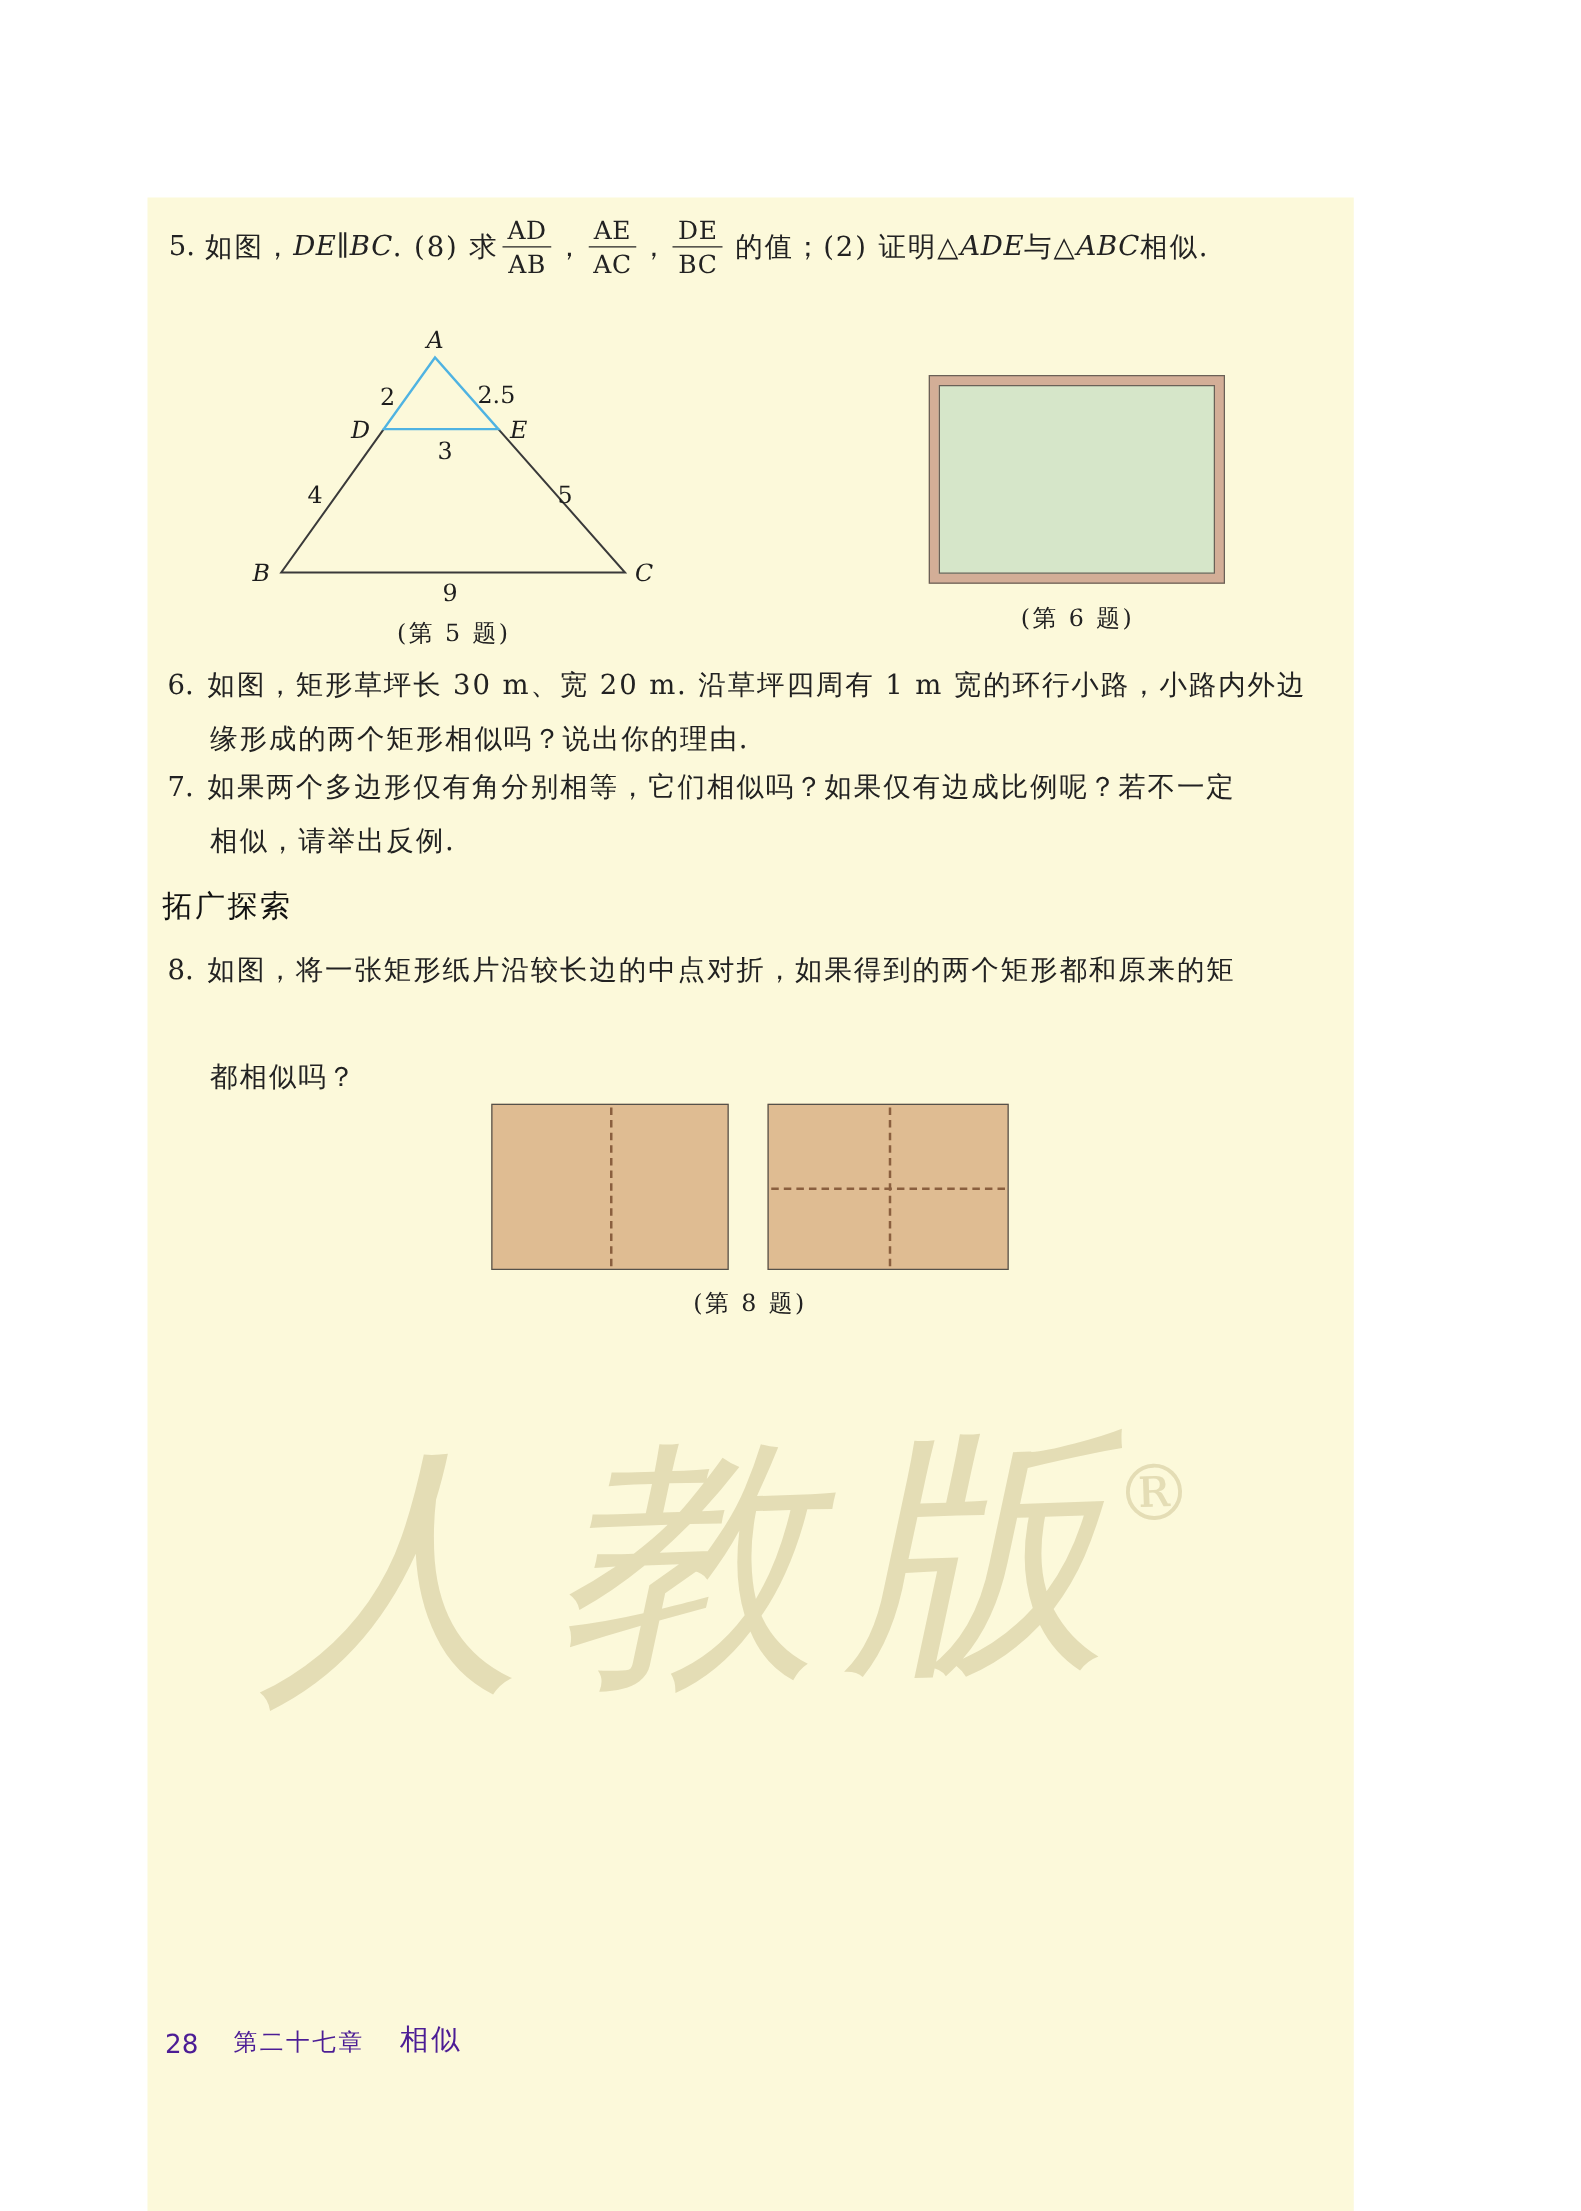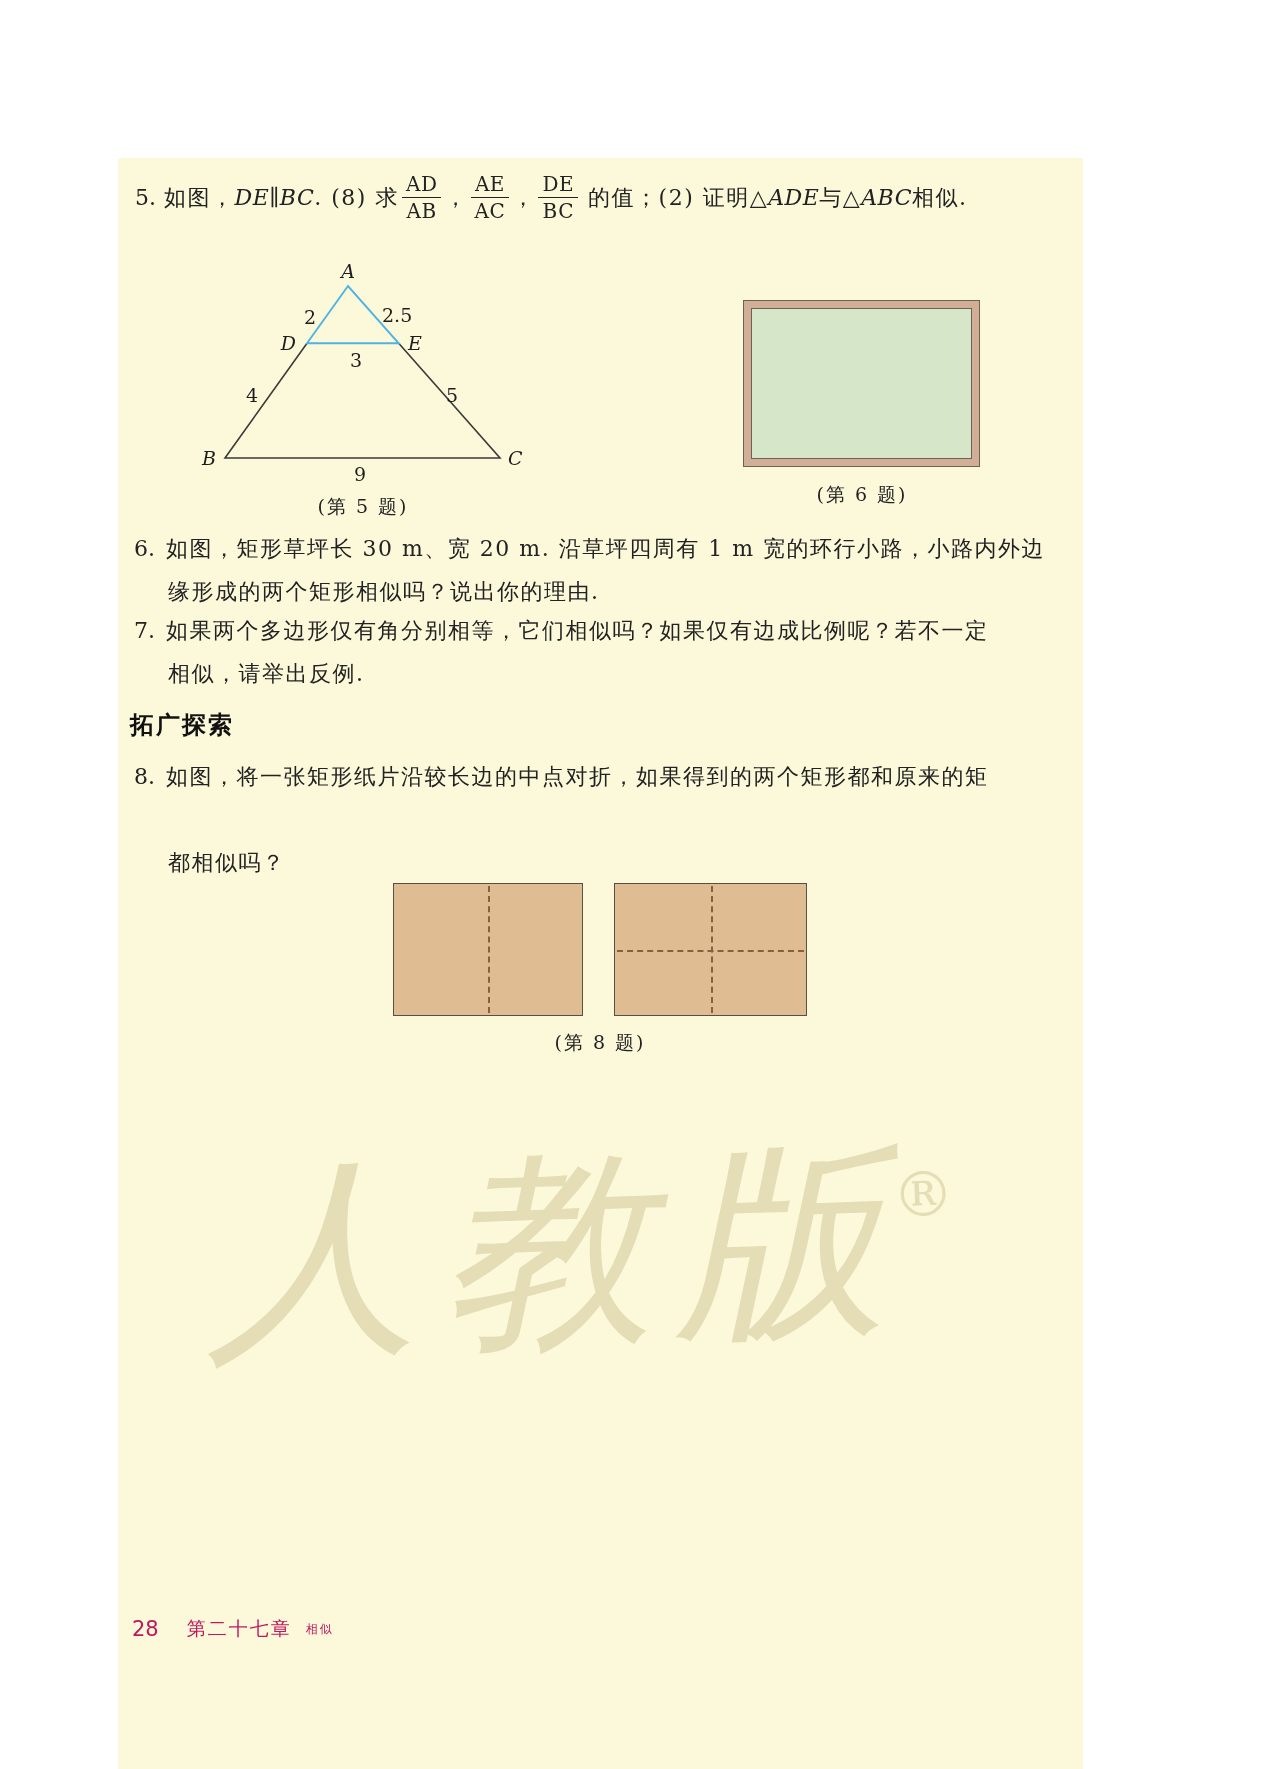--- a/index.html
+++ b/index.html
@@ -53,21 +53,21 @@
     background:var(--frame-tan);border:1.5px solid var(--frame-outline);
     box-sizing:border-box;
   }
   .lawn-inner{
     position:absolute;left:7px;top:7px;right:7px;bottom:7px;
     background:var(--frame-green);border:1.5px solid var(--frame-outline);
   }
   
   .sheader{
     position:absolute;left:12px;top:551px;
-    font-family:"DejaVu Sans",sans-serif;font-weight:bold;font-size:24px;
+    font-family:"DejaVu Sans",sans-serif;font-weight:normal;font-size:24px;
     letter-spacing:2px;color:#111;
   }
   
   .paper{
     position:absolute;top:725px;height:133px;box-sizing:border-box;
     background:var(--paper-tan);border:1.5px solid var(--paper-border);
   }
   .paperA{left:275px;width:190px;}
   .paperB{left:496px;width:193px;}
   .fold-v{position:absolute;left:50%;top:2px;bottom:2px;width:0;border-left:2px dashed var(--dash-brown);}
@@ -75,26 +75,26 @@
   
   .watermark{
     position:absolute;left:88px;top:952px;white-space:nowrap;
     font-family:"DejaVu Serif",serif;font-style:italic;
     font-size:212px;letter-spacing:22px;color:var(--watermark);
     transform:rotate(-2deg);
   }
   .watermark .reg{font-size:62px;vertical-align:95px;letter-spacing:0;margin-left:-14px;}
   
   .footer{
-    position:absolute;left:14px;top:1458px;display:flex;align-items:center;
-    font-family:"DejaVu Sans",sans-serif;color:#be185d;
+    position:absolute;left:14px;top:1458px;display:flex;align-items:flex-end;
+    font-family:"DejaVu Sans",sans-serif;color:#4c1d95;
   }
   .fnum{font-size:21px;}
   .fch{margin-left:28px;font-size:19px;letter-spacing:2px;}
-  .fsec{margin-left:14px;font-size:12px;letter-spacing:2px;}
+  .fsec{margin-left:28px;font-size:23px;letter-spacing:2px;}
 </style>
 </head>
 <body>
 
 <div class="page">
 
   <div class="l5row">
     <span class="pnum5">5.</span>
     <span>如图，</span>
     <span class="mi">DE∥BC</span>

